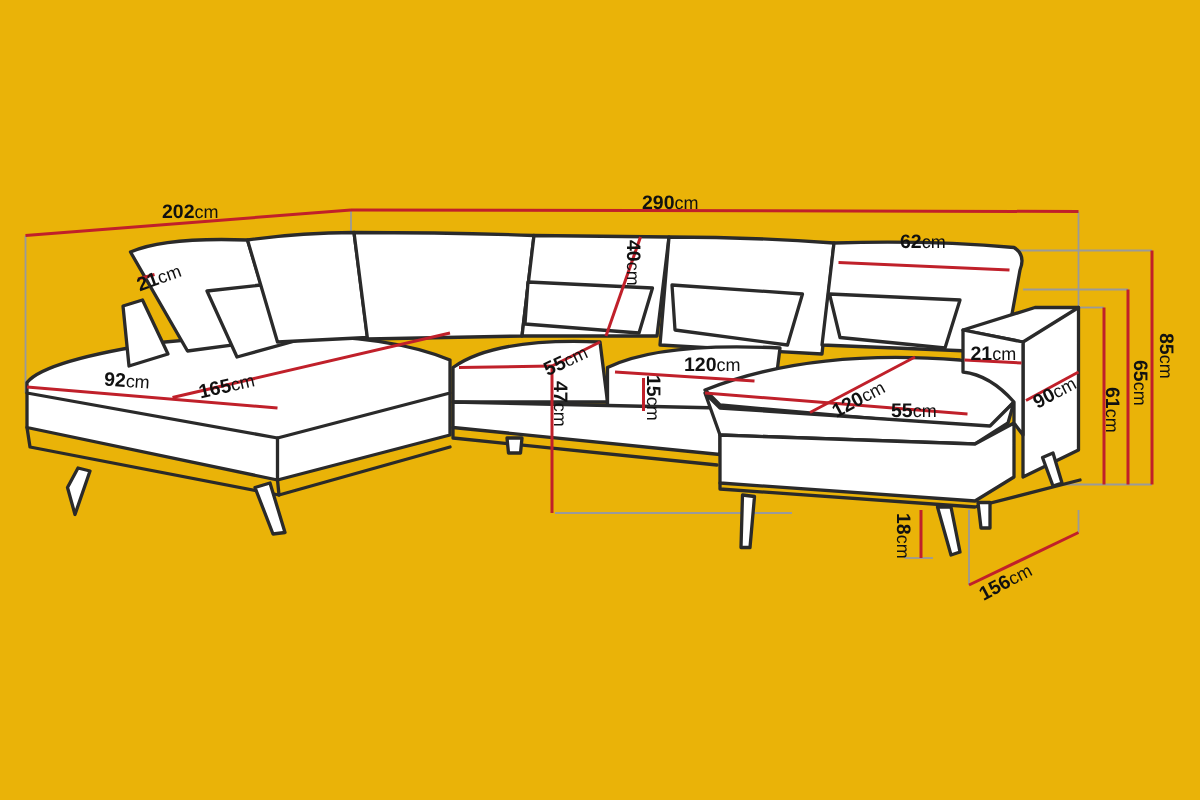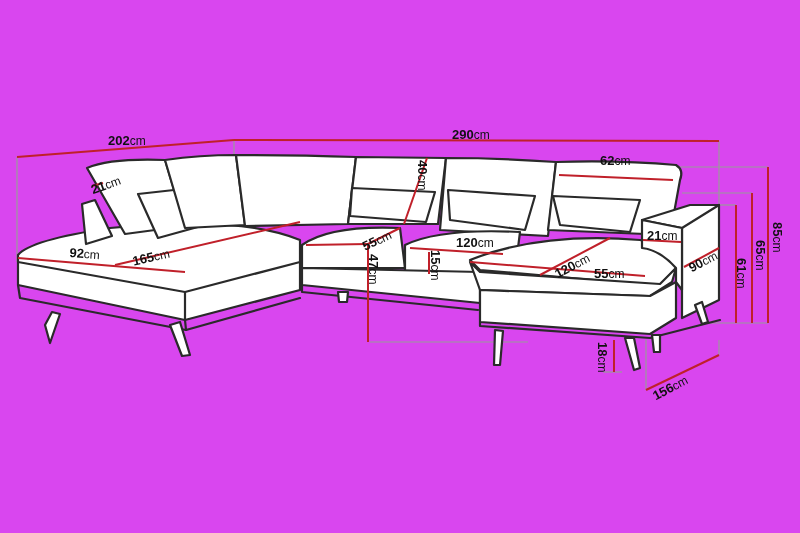--- a/index.html
+++ b/index.html
@@ -1,16 +1,16 @@
 <!DOCTYPE html>
 <html><head>
 <meta charset="utf-8">
 <style>
   html,body{margin:0;padding:0;background:#ffffff;}
-  #stage{position:relative;width:800px;height:533px;overflow:hidden;background:#d946ef;}
+  #stage{position:relative;width:800px;height:533px;overflow:hidden;background:#eab308;}
   svg{position:absolute;left:0;top:0;}
   .ol{fill:#fff;stroke:#2a2a2a;stroke-width:2.2;stroke-linejoin:round;stroke-linecap:round;}
   .ln{fill:none;stroke:#2a2a2a;stroke-width:2.2;stroke-linejoin:round;stroke-linecap:round;}
   .dim{fill:none;stroke:#c0202a;stroke-width:2;}
   .ext{fill:none;stroke:#9a9a9a;stroke-width:1.2;}
   .lbl{position:absolute;font-family:"Liberation Sans",sans-serif;font-size:12px;color:#111;white-space:nowrap;transform-origin:0 0;}
   .lbl b{font-weight:bold;font-size:13px;}
   .lbl .u{font-weight:normal;}
 </style>
 </head>
@@ -98,21 +98,21 @@
     <line class="dim" x1="684" y1="267" x2="719" y2="248"></line>
     <line class="dim" x1="768" y1="167" x2="768" y2="323"></line>
     <line class="dim" x1="752" y1="193" x2="752" y2="323"></line>
     <line class="dim" x1="736" y1="205" x2="736" y2="323"></line>
     <line class="dim" x1="614" y1="340" x2="614" y2="372"></line>
     <line class="dim" x1="646" y1="390" x2="719" y2="355"></line>
   </g>
 </svg>
 
 <div class="lbl" style="left:108px;top:133px;"><b>202</b><span class="u">cm</span></div>
-<div class="lbl" style="left:452px;top:127px;"><b>290</b><span class="u">cm</span></div>
+<div class="lbl" style="left:428px;top:127px;"><b>290</b><span class="u">cm</span></div>
 <div class="lbl" style="left:89px;top:183px;transform:rotate(-20deg);"><b>21</b><span class="u">cm</span></div>
 <div class="lbl" style="left:70px;top:245px;transform:rotate(4deg);"><b>92</b><span class="u">cm</span></div>
 <div class="lbl" style="left:131px;top:254px;transform:rotate(-13deg);"><b>165</b><span class="u">cm</span></div>
 <div class="lbl" style="left:360px;top:240px;transform:rotate(-25deg);"><b>55</b><span class="u">cm</span></div>
 <div class="lbl" style="left:430px;top:160px;transform:rotate(90deg);"><b>40</b><span class="u">cm</span></div>
 <div class="lbl" style="left:381px;top:254px;transform:rotate(90deg);"><b>47</b><span class="u">cm</span></div>
 <div class="lbl" style="left:443px;top:250px;transform:rotate(90deg);"><b>15</b><span class="u">cm</span></div>
 <div class="lbl" style="left:456px;top:235px;"><b>120</b><span class="u">cm</span></div>
 <div class="lbl" style="left:600px;top:153px;"><b>62</b><span class="u">cm</span></div>
 <div class="lbl" style="left:552px;top:268px;transform:rotate(-28deg);"><b>120</b><span class="u">cm</span></div>

